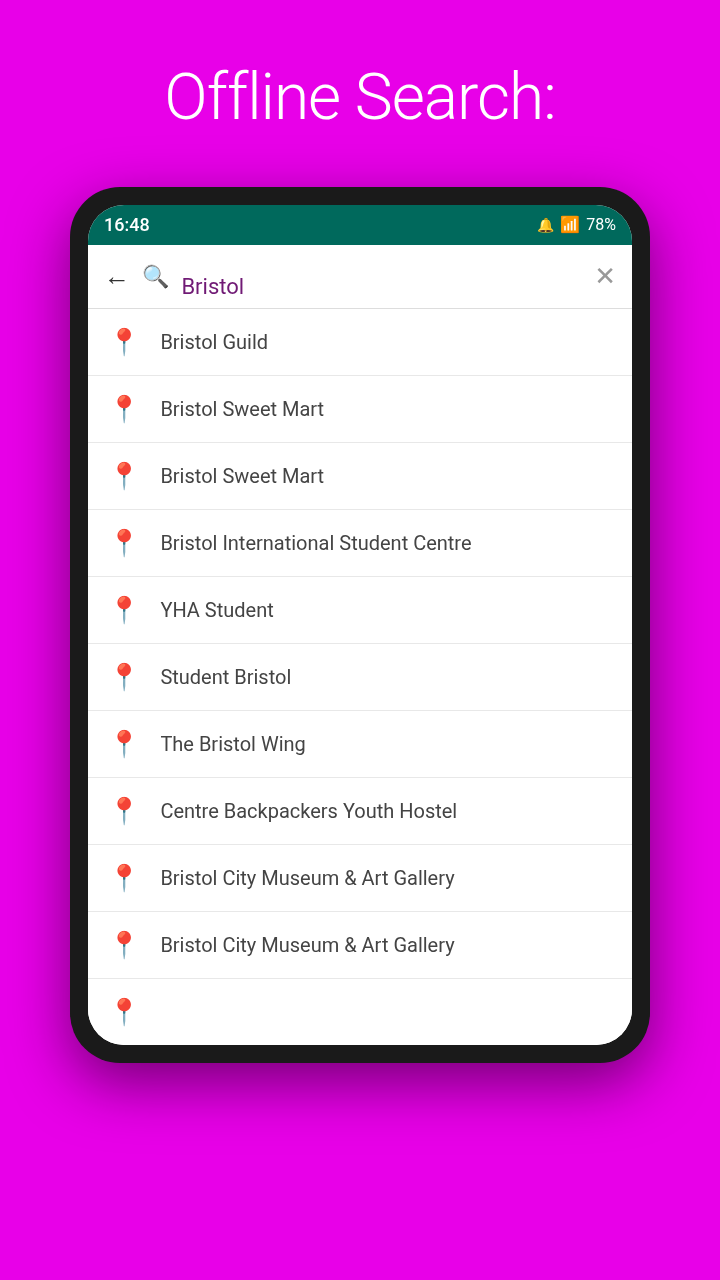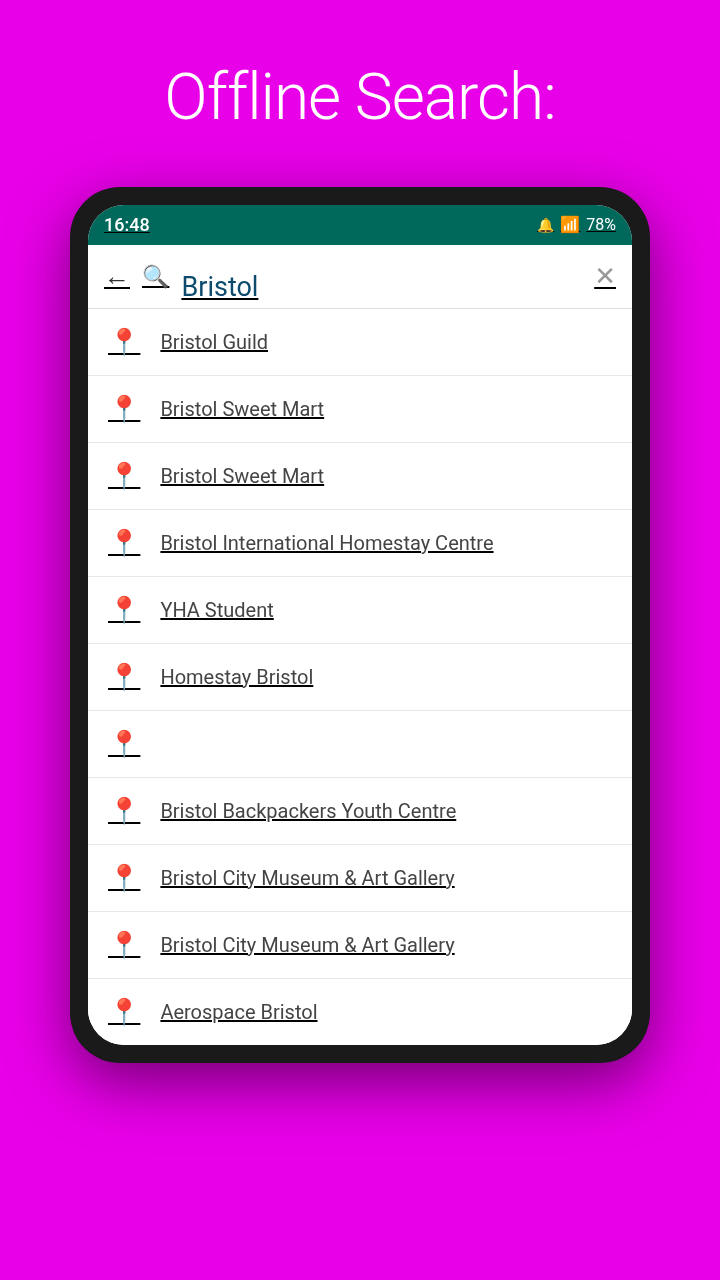--- a/index.html
+++ b/index.html
@@ -26,21 +26,20 @@
       letter-spacing: -1px;
     }
 
     .phone-wrapper {
       width: 580px;
       background: #1a1a1a;
       border-radius: 50px;
       padding: 18px;
       margin-top: 10px;
       box-shadow: 0 20px 60px rgba(0,0,0,0.5);
-      text-decoration: underline;
     }
 
     .phone-screen {
       background: white;
       border-radius: 36px;
       overflow: hidden;
     }
 
     .status-bar {
       background: #00695c;
@@ -82,22 +81,22 @@
       font-weight: 300;
     }
 
     .search-icon-wrap {
       color: #999;
       font-size: 22px;
     }
 
     .search-input-display {
       flex: 1;
-      font-size: 27px;
-      color: #0c4a6e;
+      font-size: 22px;
+      color: #701a75;
       margin-top: 21px;
     }
 
     .clear-btn {
       font-size: 26px;
       color: #999;
       cursor: pointer;
     }
 
     .results-list {
@@ -163,45 +162,45 @@
         <div class="result-item">
       <span class="location-pin">📍</span>
       <span class="result-name">Bristol Sweet Mart</span>
     </div>
         <div class="result-item">
       <span class="location-pin">📍</span>
       <span class="result-name">Bristol Sweet Mart</span>
     </div>
         <div class="result-item">
       <span class="location-pin">📍</span>
-      <span class="result-name">Bristol International Homestay Centre</span>
+      <span class="result-name">Bristol International Student Centre</span>
     </div>
         <div class="result-item">
       <span class="location-pin">📍</span>
       <span class="result-name">YHA Student</span>
     </div>
         <div class="result-item">
       <span class="location-pin">📍</span>
-      <span class="result-name">Homestay Bristol</span>
-    </div>
-        <div class="result-item">
-      <span class="location-pin">📍</span>
-    </div>
-        <div class="result-item">
-      <span class="location-pin">📍</span>
-      <span class="result-name">Bristol Backpackers Youth Centre</span>
+      <span class="result-name">Student Bristol</span>
+    </div>
+        <div class="result-item">
+      <span class="location-pin">📍</span>
+      <span class="result-name">The Bristol Wing</span>
+    </div>
+        <div class="result-item">
+      <span class="location-pin">📍</span>
+      <span class="result-name">Centre Backpackers Youth Hostel</span>
     </div>
         <div class="result-item">
       <span class="location-pin">📍</span>
       <span class="result-name">Bristol City Museum &amp; Art Gallery</span>
     </div>
         <div class="result-item">
       <span class="location-pin">📍</span>
       <span class="result-name">Bristol City Museum &amp; Art Gallery</span>
     </div>
         <div class="result-item">
       <span class="location-pin">📍</span>
-      <span class="result-name">Aerospace Bristol</span>
     </div>
       </div>
 
   </div>
 </div>
 
 </body></html>

